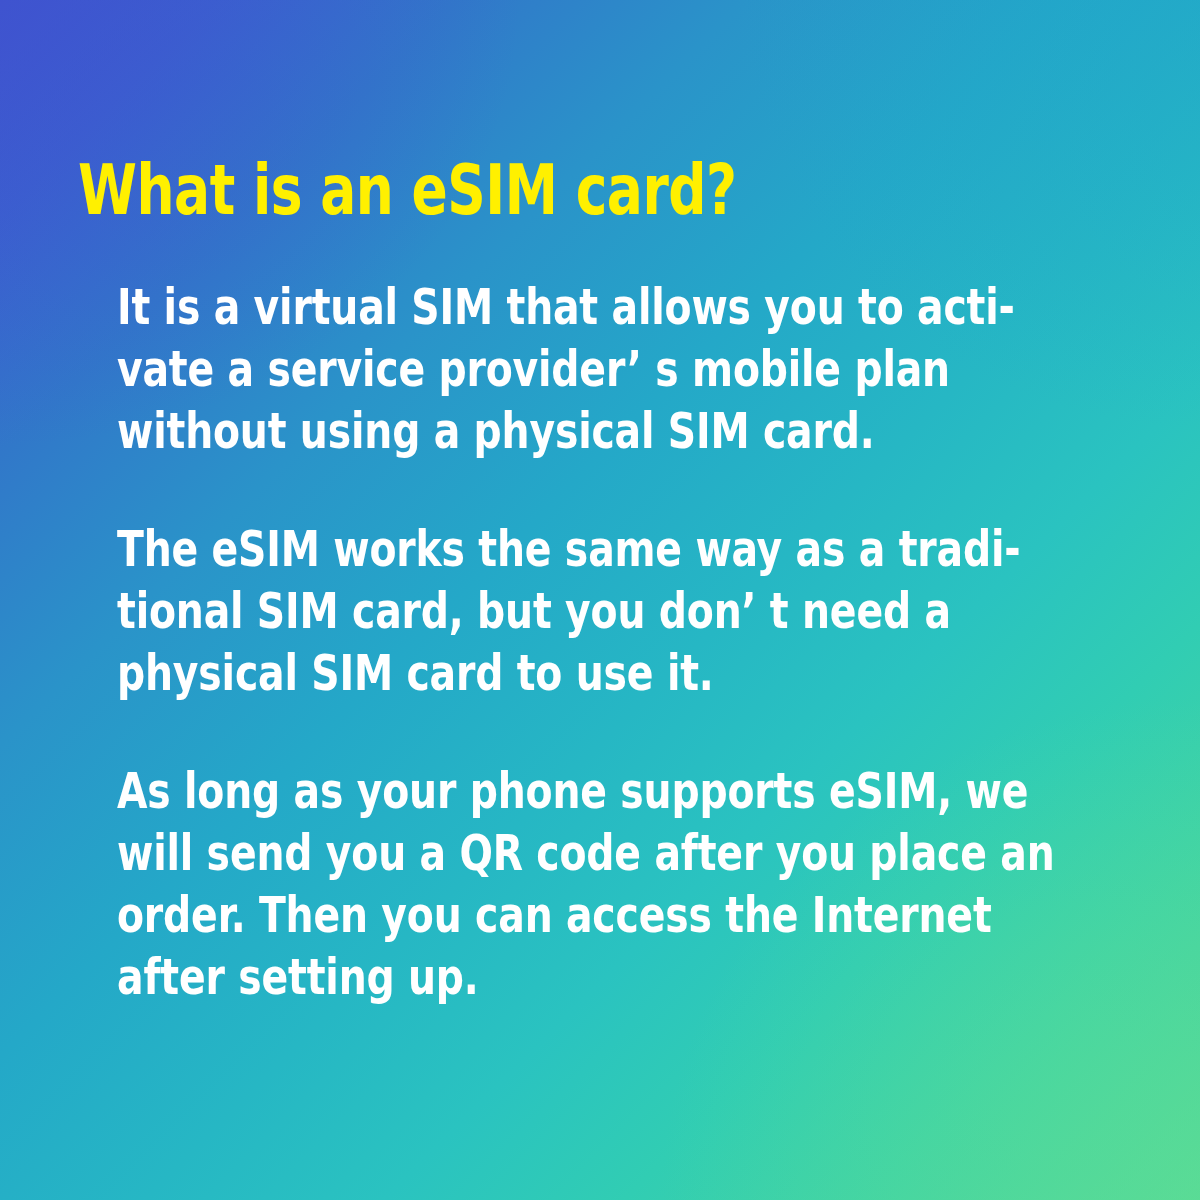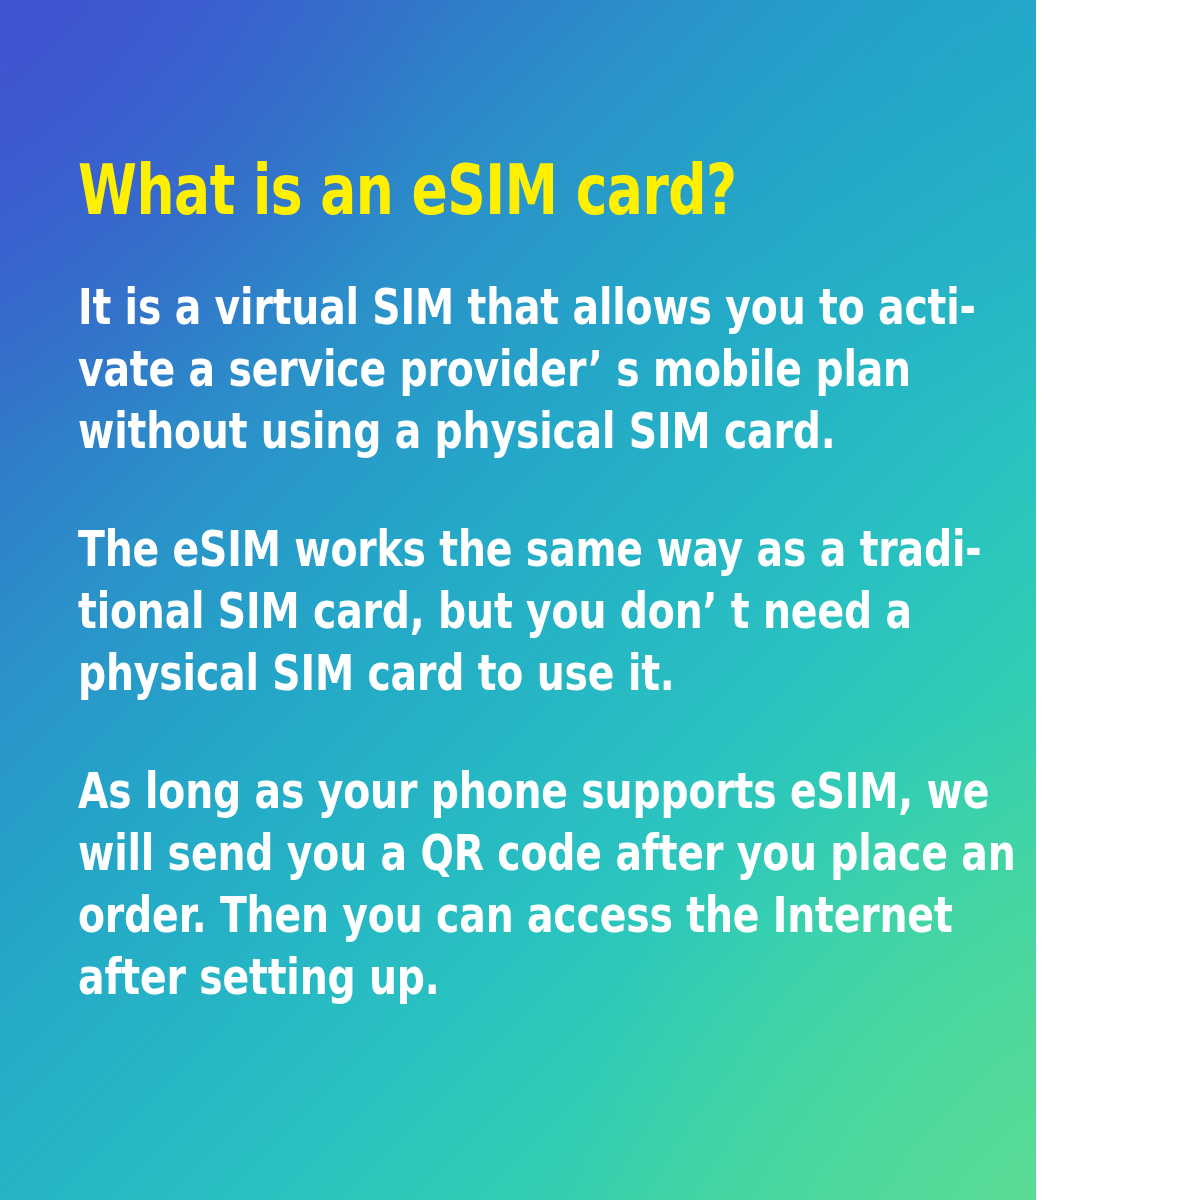--- a/index.html
+++ b/index.html
@@ -9,21 +9,21 @@
 
   body {
     width: 1200px;
     height: 1200px;
     overflow: hidden;
     font-family: "Liberation Sans", sans-serif;
   }
 
   #infographic-card {
     position: relative;
-    width: 1036px;
+    width: 1200px;
     height: 1200px;
     box-sizing: border-box;
     
     background:
       linear-gradient(135deg,
         #3f57ce 0%,
         #3a63cf 9%,
         #3178c9 19%,
         #2a93c9 31%,
         #24a8c8 44%,
@@ -62,20 +62,21 @@
     line-height: 84px;
     letter-spacing: -0.5px;
     color: #fff000;
     white-space: nowrap;
     transform: scaleX(0.86);
     transform-origin: left center;
   }
 
   .body-block {
     margin-top: 44px;
+    margin-left: 39px;
   }
 
   .paragraph {
     margin: 0 0 56px 0;
     font-family: "DejaVu Sans", sans-serif;
     font-size: 50px;
     font-weight: bold;
     font-stretch: condensed;
     line-height: 62px;
     letter-spacing: -0.2px;

